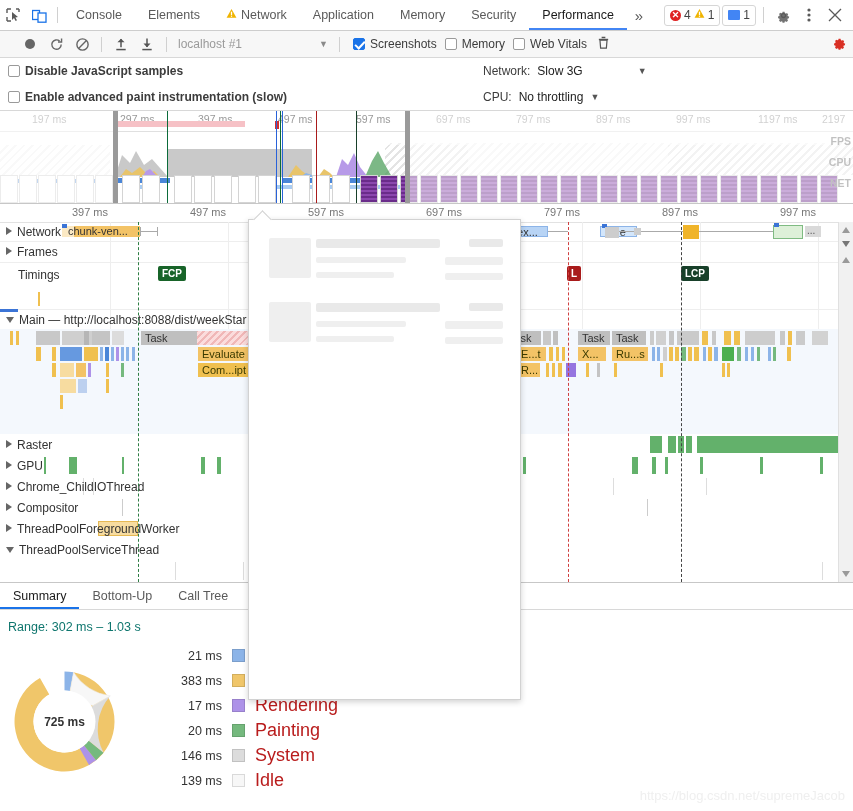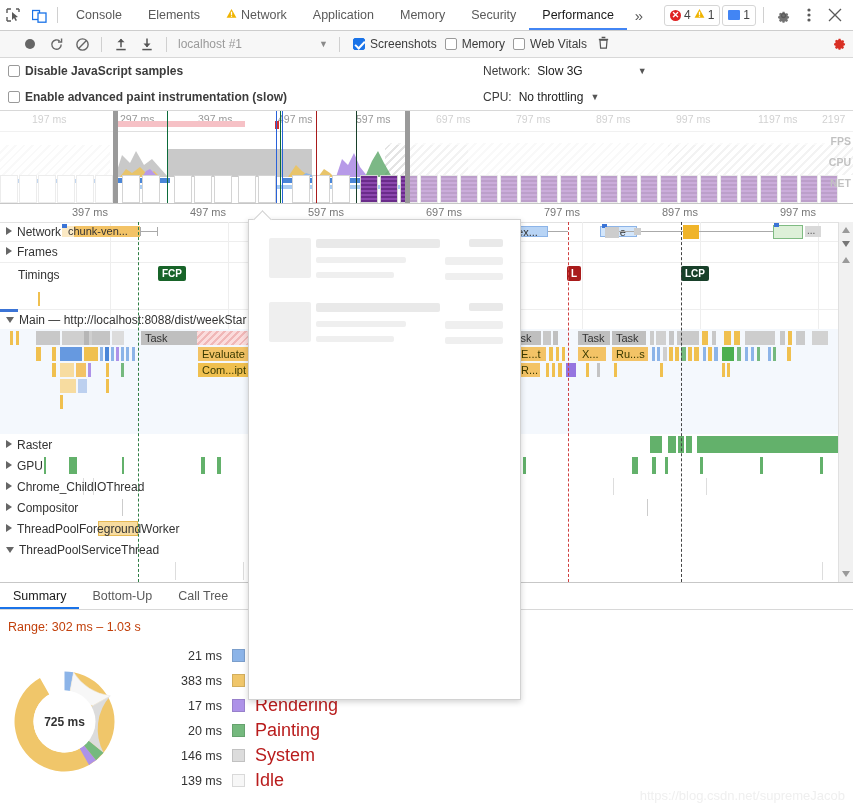--- a/index.html
+++ b/index.html
@@ -78,21 +78,21 @@
   .dash{position:absolute;width:0;border-left-width:1px;border-left-style:dashed;}
   .netbar{position:absolute;height:11px;box-sizing:border-box;}
   .scrollbar{position:absolute;right:0;top:18px;bottom:0;width:14px;background:#f1f1f1;border-left:1px solid #e0e0e0;}
   .sb-arrow{position:absolute;left:2px;width:10px;height:10px;}
 
   
   .bottom{position:relative;height:232px;background:#fff;}
   .btabs{height:26px;display:flex;align-items:stretch;border-bottom:1px solid #d8d8d8;}
   .btab{padding:0 13px;display:flex;align-items:center;font-size:12.5px;color:#5a5a5a;cursor:pointer;white-space:nowrap;}
   .btab.active{color:#1a1a1a;box-shadow:inset 0 -2px 0 #1a73e8;}
-  .range{padding:10px 8px 0 8px;font-size:12.5px;color:#c2410c;}
+  .range{padding:10px 8px 0 8px;font-size:12.5px;color:#0f766e;}
   .legend{position:absolute;left:160px;top:60px;}
   .lrow{display:flex;align-items:center;height:25px;}
   .lval{width:62px;text-align:right;font-size:12.5px;color:#333;}
   .lsw{width:13px;height:13px;margin:0 10px;border:1px solid rgba(0,0,0,0.12);box-sizing:border-box;}
   .lname{font-size:18px;color:#b91c1c;}
 
   
   .popup{position:absolute;background:#fff;border:1px solid #d2d2d2;box-shadow:0 2px 6px rgba(0,0,0,0.18);z-index:40;}
   .pop-arrow{position:absolute;width:12px;height:12px;background:#fff;border-left:1px solid #d2d2d2;border-top:1px solid #d2d2d2;transform:rotate(45deg);z-index:41;}
   .sk{position:absolute;background:#efefef;border-radius:2px;}

